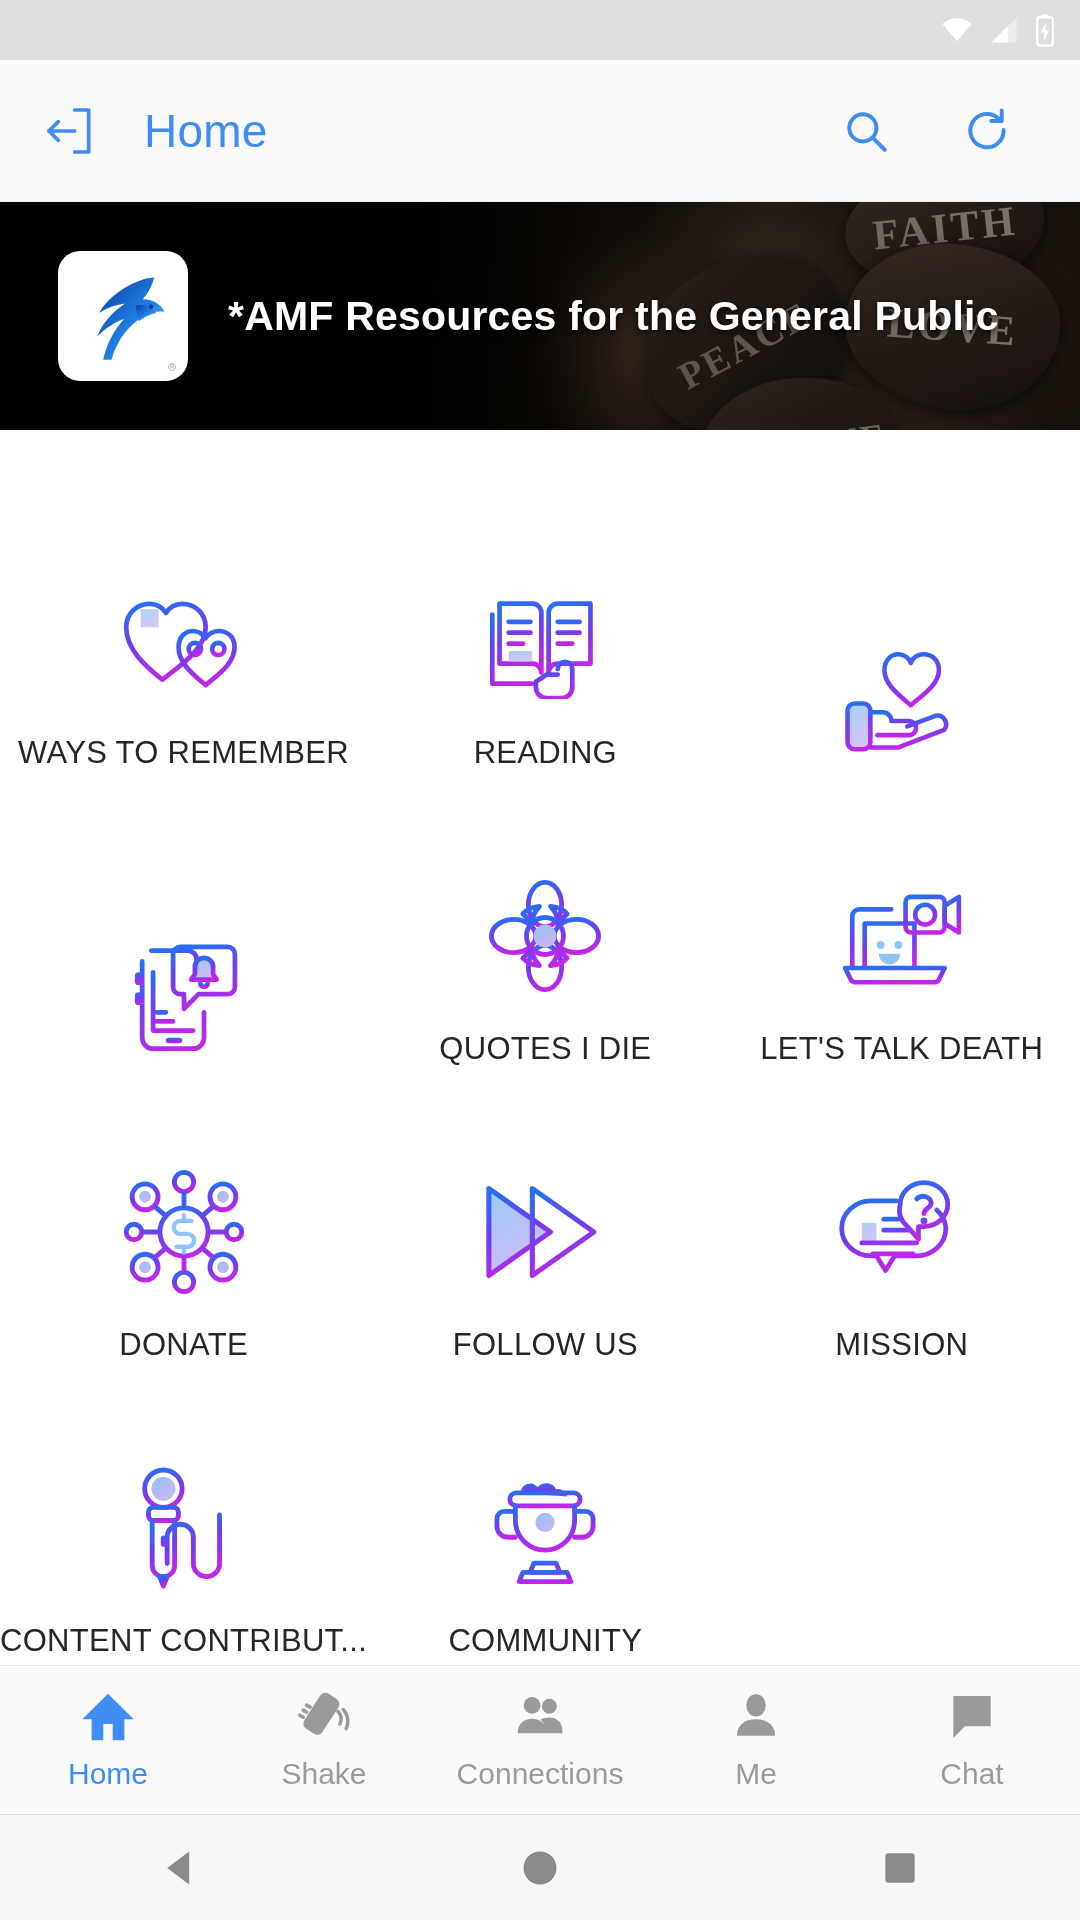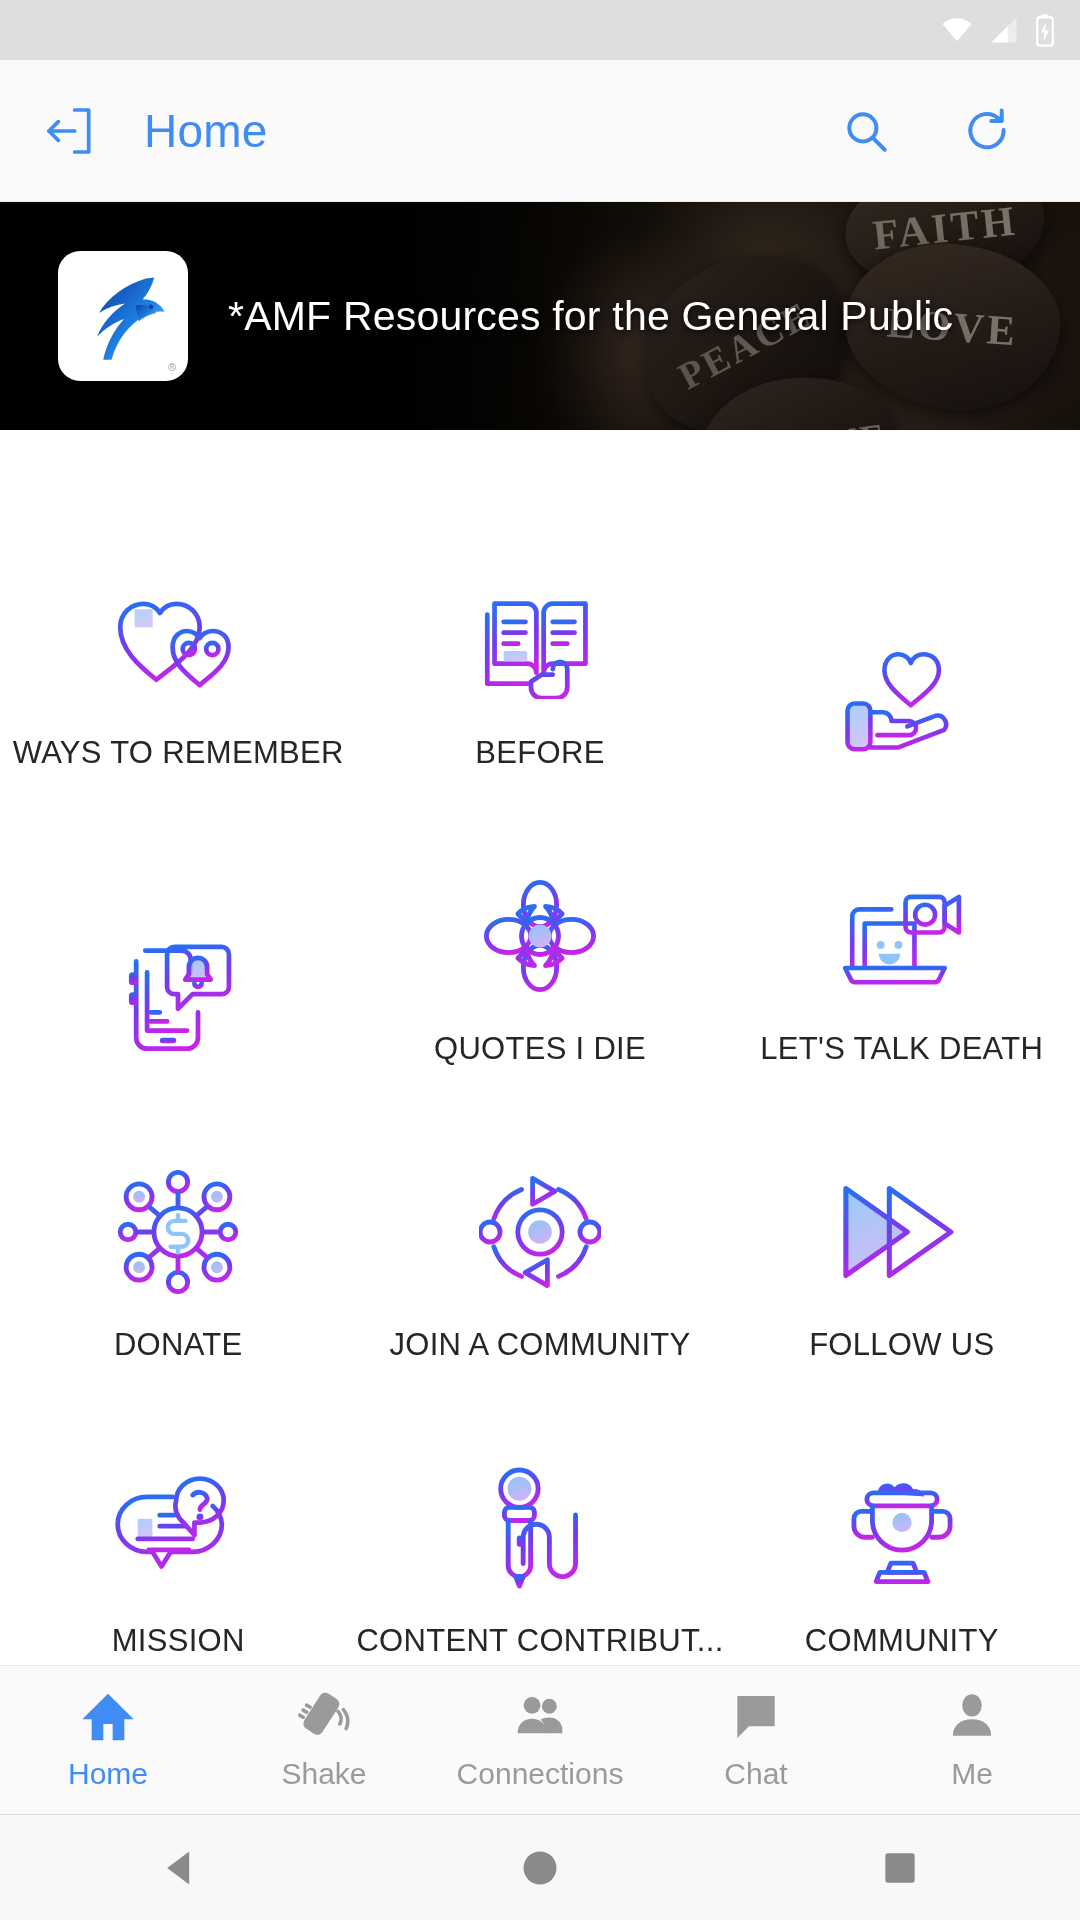--- a/index.html
+++ b/index.html
@@ -65,21 +65,21 @@
   .stone-believe span{font-size:36px;}
   .banner-shade{position:absolute;inset:0;
     background:linear-gradient(90deg,rgba(0,0,0,.95) 0%,rgba(0,0,0,.92) 38%,rgba(0,0,0,.45) 58%,rgba(0,0,0,.12) 100%);}
   .banner-inner{position:relative;height:100%;display:flex;align-items:center;padding-left:58px;gap:40px;}
   .banner-logo{
     width:130px;height:130px;border-radius:22px;background:#fff;
     display:flex;align-items:center;justify-content:center;flex:none;
     position:relative;
   }
   .banner-logo .reg{position:absolute;right:12px;bottom:8px;font-size:11px;color:#9aa3ad;}
-  .banner-title{color:#ffffff;font-size:41px;font-weight:400;letter-spacing:.2px;
+  .banner-title{color:#ffffff;font-size:41px;font-weight:700;letter-spacing:.2px;
     text-shadow:0 2px 6px rgba(0,0,0,.85);}
 
   
   .grid{
     width:1080px;padding:44px 0 0 0;
     display:grid;grid-template-columns:repeat(3,1fr);
     row-gap:0;
   }
   .tile{
     height:296px;display:flex;flex-direction:column;align-items:center;
@@ -232,21 +232,21 @@
         <path d="M8 12 H26 a5 5 0 0 1 5 5 V50 a5 5 0 0 0 -5 -5 H8 Z"></path>
         <path d="M58 12 H40 a5 5 0 0 0 -5 5 V50 a5 5 0 0 1 5 -5 H58 Z"></path>
         <path d="M4 18 V56 h22"></path>
         <path d="M62 18 V44"></path>
         <path d="M13 22 H25 M13 28 H25 M13 34 H21"></path>
         <path d="M40 22 H52 M40 28 H52 M40 34 H48"></path>
         <rect x="13" y="38" width="13" height="6" rx="1" fill="url(#gfill)" stroke="none" opacity=".8"></rect>
         <path d="M40 48 a4 4 0 0 1 8 0 V58 a6 6 0 0 1 -6 6 H34 a6 6 0 0 1 -6 -6 v-3 l6 -4 h6"></path>
       </svg>
     </div>
-    <div class="tile-label">BEFORE</div>
+    <div class="tile-label">READING</div>
   </div>
 
   <div class="tile">
     <div class="tile-icon">
       <svg width="130" height="112" viewBox="0 0 74 62" fill="none" stroke="url(#g)" stroke-width="2.6" stroke-linejoin="round" stroke-linecap="round">
         <path d="M42 34 C35 28 27 22 27 14 C27 8 31 5 35 5 C38 5 41 7 42 10 C43 7 46 5 49 5 C54 5 58 8 58 14 C58 22 49 28 42 34 Z"></path>
         <rect x="6" y="33" width="13" height="26" rx="4" fill="url(#gfill)" fill-opacity=".8"></rect>
         <path d="M19 38 h7 a5 5 0 0 1 5 5 h10 a4 4 0 0 1 0 8 H23"></path>
         <path d="M19 58 h16 l26 -10 a5 5 0 0 0 -5 -8 L40 46"></path>
       </svg>
@@ -320,37 +320,20 @@
         <circle cx="54" cy="15" r="3.2" fill="url(#gfill)" stroke="none"></circle>
         <circle cx="12" cy="53" r="3.2" fill="url(#gfill)" stroke="none"></circle>
         <circle cx="54" cy="53" r="3.2" fill="url(#gfill)" stroke="none"></circle>
         <path d="M33 12 v9 M33 47 v9 M10 34 h10 M46 34 h10 M17 20 l7 6 M49 20 l-7 6 M17 48 l7 -6 M49 48 l-7 -6"></path>
         <path d="M37 28 h-6 a3.4 3.4 0 0 0 0 7 h4 a3.4 3.4 0 0 1 0 7 h-6 M33 25 v3 M33 42 v3" stroke="#8fc4f8" stroke-width="2.4" stroke-linecap="round"></path>
       </svg>
     </div>
     <div class="tile-label">DONATE</div>
   </div>
 
-  <div class="tile">
-    <div class="tile-icon">
-      <svg width="122" height="122" viewBox="0 0 66 66" fill="none" stroke="url(#g)" stroke-width="2.6" stroke-linejoin="round" stroke-linecap="round">
-        <path d="M23 10 A26 26 0 0 0 8 26"></path>
-        <path d="M43 10 A26 26 0 0 1 58 26"></path>
-        <path d="M8 41 A26 26 0 0 0 23 57"></path>
-        <path d="M58 41 A26 26 0 0 1 43 57"></path>
-        <path d="M29 4 L41 11 L29 18 Z"></path>
-        <path d="M37 62 L25 55 L37 48 Z"></path>
-        <circle cx="6" cy="33" r="5.4"></circle>
-        <circle cx="60" cy="33" r="5.4"></circle>
-        <circle cx="33" cy="33" r="12"></circle>
-        <circle cx="33" cy="33" r="6.4" fill="url(#gfill)" stroke="none"></circle>
-      </svg>
-    </div>
-    <div class="tile-label">JOIN A COMMUNITY</div>
-  </div>
 
   <div class="tile">
     <div class="tile-icon">
       <svg width="134" height="114" viewBox="0 0 74 62" fill="none" stroke="url(#g)" stroke-width="2.8" stroke-linejoin="round">
         <path d="M6 7 L40 31 L6 55 Z" fill="url(#gfill)" fill-opacity=".9"></path>
         <path d="M30 7 L64 31 L30 55 Z"></path>
       </svg>
     </div>
     <div class="tile-label">FOLLOW US</div>
   </div>
@@ -433,35 +416,35 @@
           <circle cx="16" cy="7.4" r="3.2"></circle>
         <path d="M2.4 19 c0 -4 2.8 -6.2 6.2 -6.2 c3.4 0 6.2 2.2 6.2 6.2 Z"></path>
         <path d="M14.4 19 c0 -3.4 -1.2 -5 -2.2 -5.8 c1.1 -.7 2.5 -1 3.8 -1 c3.1 0 5.6 2 5.6 5.6 v1.2 Z"></path>
       </svg>
     </span>
     <span class="navlabel">Connections</span>
   </div>
 
   <div class="navitem">
     <span>
+      <svg width="56" height="56" viewBox="0 0 24 24" fill="#9a9a9a">
+        <ellipse cx="12" cy="7" rx="4.2" ry="4.8"></ellipse>
+        <path d="M3.8 20 c0 -4.6 3.6 -7 8.2 -7 c4.6 0 8.2 2.4 8.2 7 Z"></path>
+      </svg>
+    </span>
+    <span class="navlabel">Me</span>
+  </div>
+
+  <div class="navitem">
+    <span>
       <svg width="56" height="56" viewBox="0 0 24 24">
           <path fill="#9a9a9a" d="M4 3 H20 V16 H9 L4 21 Z"></path>
         </svg>
     </span>
     <span class="navlabel">Chat</span>
-  </div>
-
-  <div class="navitem">
-    <span>
-      <svg width="56" height="56" viewBox="0 0 24 24" fill="#9a9a9a">
-        <ellipse cx="12" cy="7" rx="4.2" ry="4.8"></ellipse>
-        <path d="M3.8 20 c0 -4.6 3.6 -7 8.2 -7 c4.6 0 8.2 2.4 8.2 7 Z"></path>
-      </svg>
-    </span>
-    <span class="navlabel">Me</span>
   </div>
 
 </div>
 
 <div class="sysbar">
   <span class="sysbtn">
     <svg width="44" height="44" viewBox="0 0 24 24">
         <path fill="#8a8a8a" d="M17 3 L5 12 L17 21 Z"></path>
       </svg>
   </span>

